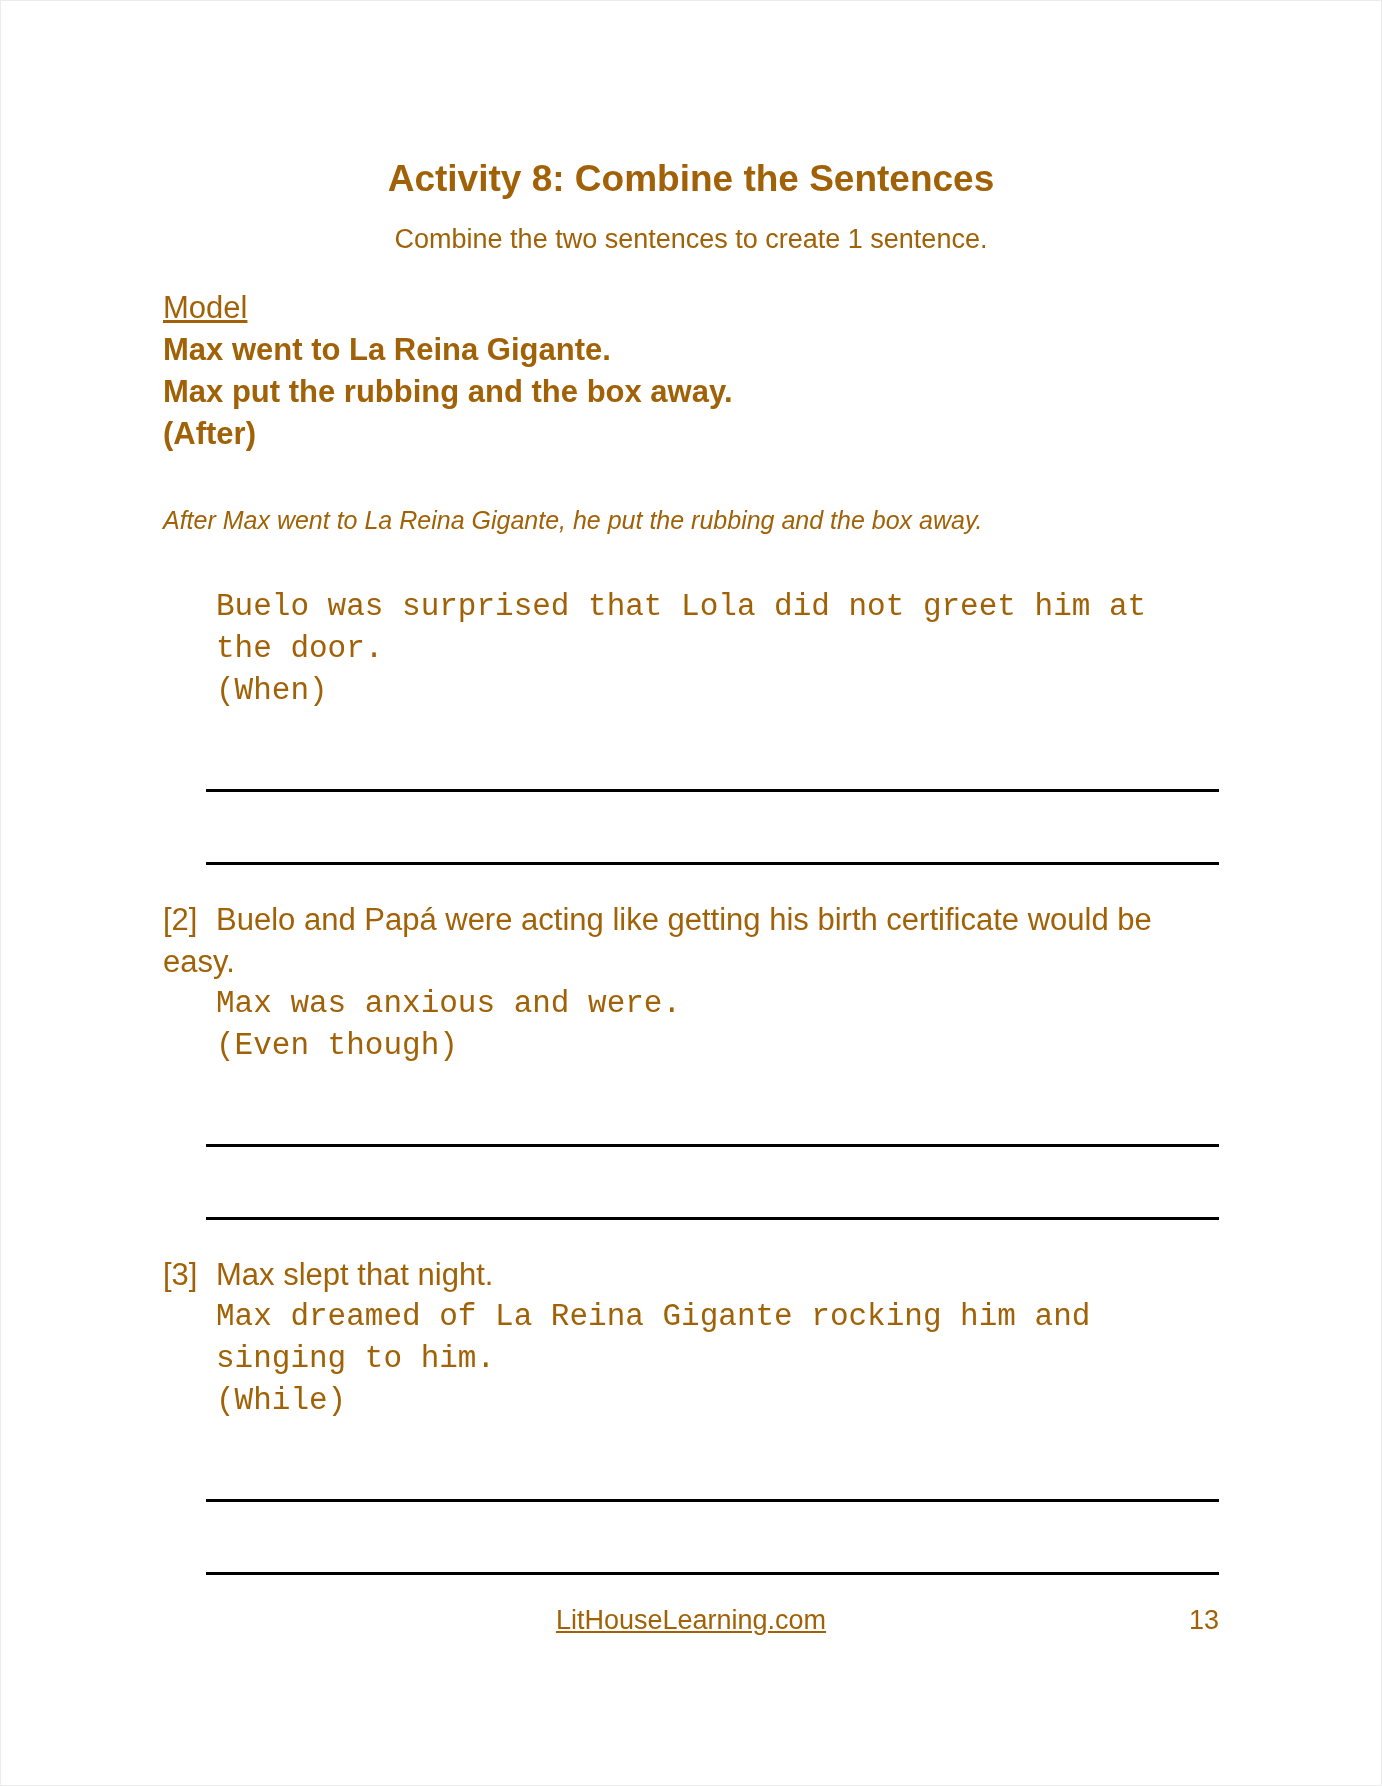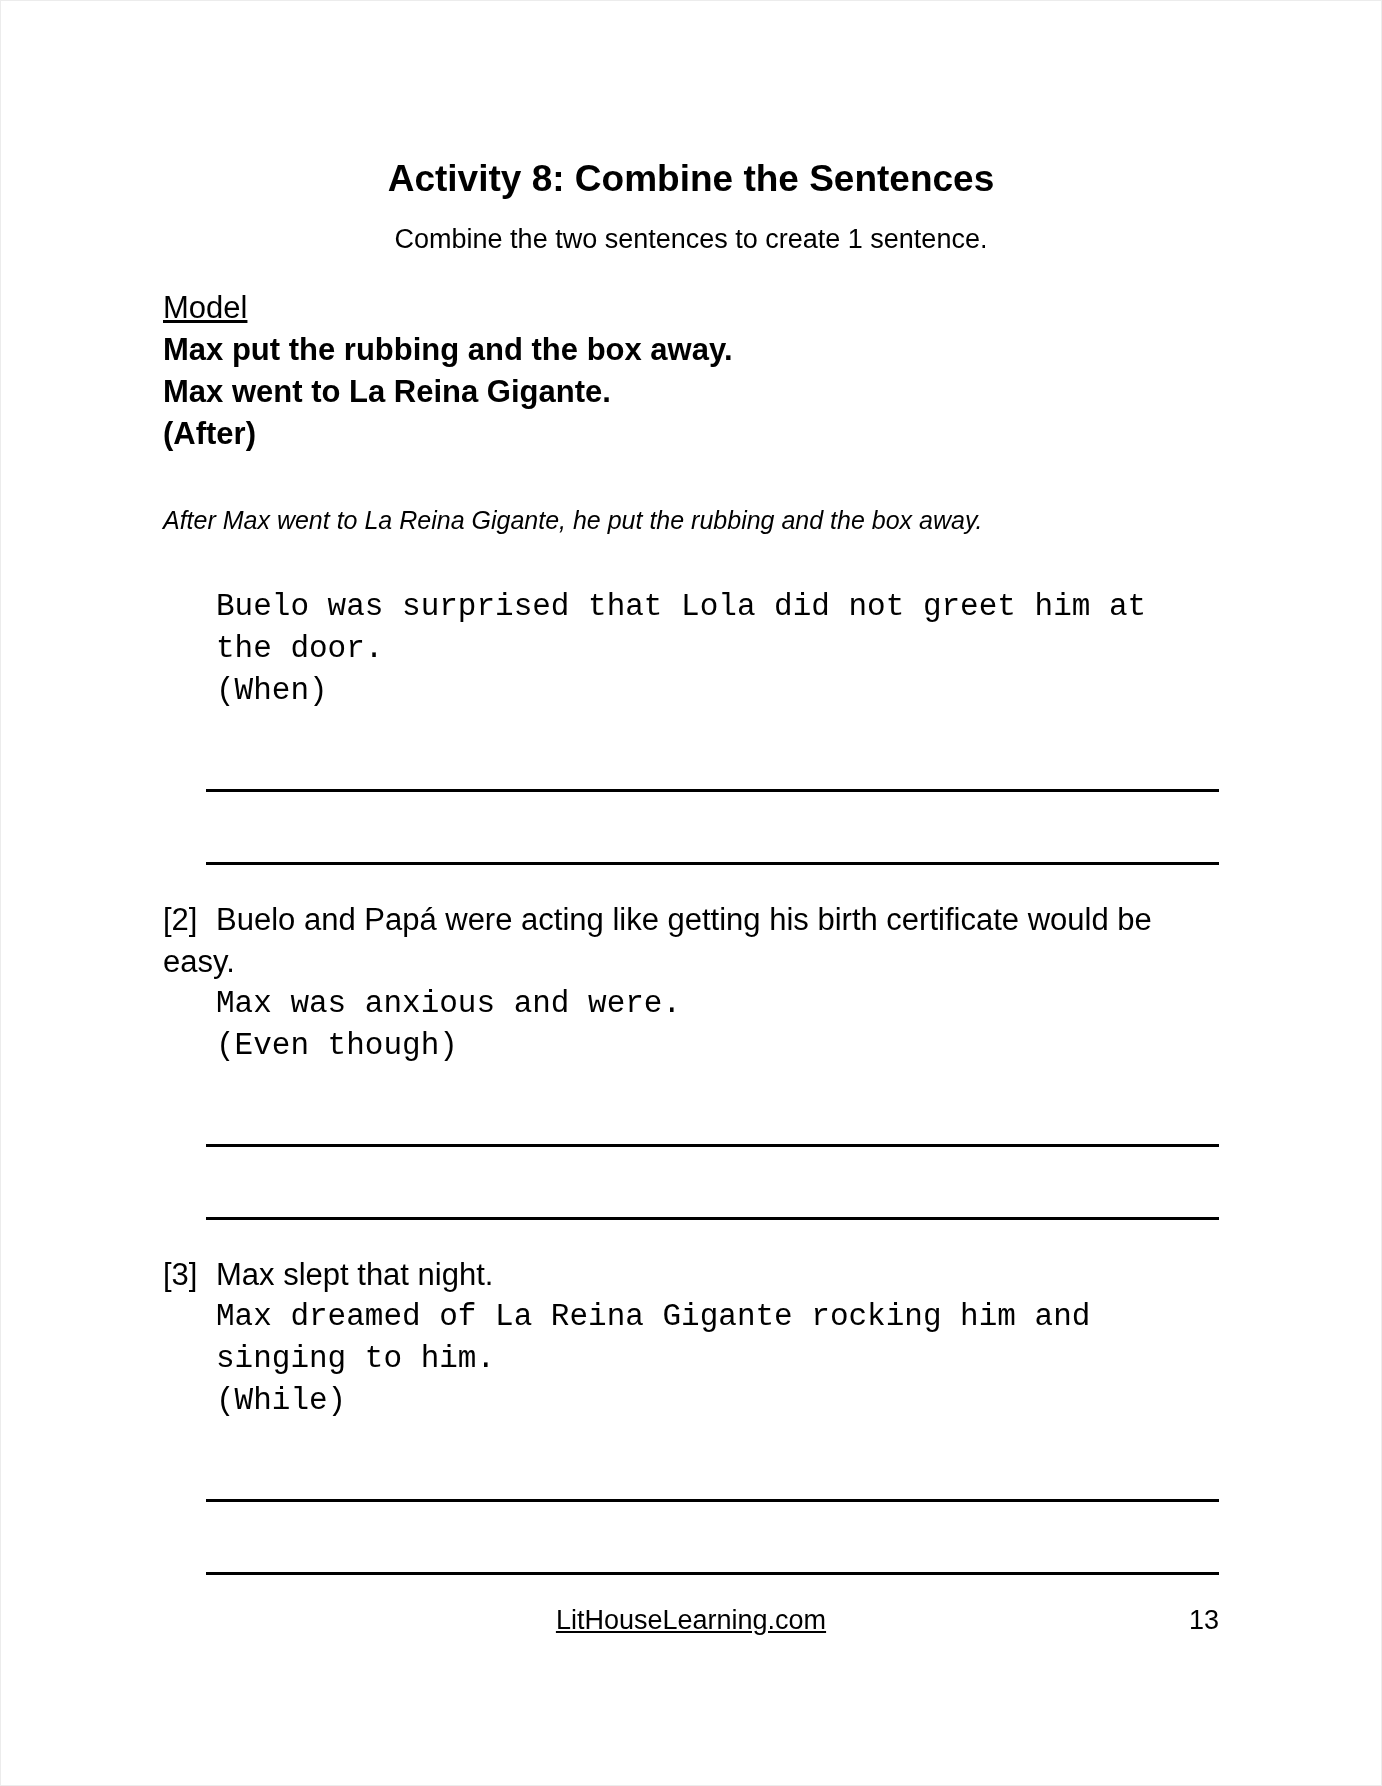--- a/index.html
+++ b/index.html
@@ -9,21 +9,21 @@
   }
   .page {
     position: relative;
     width: 1382px;
     height: 1786px;
     box-sizing: border-box;
     background: #ffffff;
     border: 1px solid #ececec;
     padding: 156px 162px 0 162px;
     font-family: "Liberation Sans", sans-serif;
-    color: #000000;
+    color: #a16207;
     overflow: hidden;
   }
   .title {
     font-size: 37px;
     font-weight: bold;
     line-height: 44px;
     text-align: center;
   }
   .subtitle {
     font-size: 27px;
@@ -91,22 +91,22 @@
 </head>
 <body>
 
 <div class="page">
 
   <div class="title">Activity 8: Combine the Sentences</div>
   <div class="subtitle">Combine the two sentences to create 1 sentence.</div>
 
   <div class="model">
     <div class="model-label">Model</div>
+    <div class="model-sentence">Max went to La Reina Gigante.</div>
     <div class="model-sentence">Max put the rubbing and the box away.</div>
-    <div class="model-sentence">Max went to La Reina Gigante.</div>
     <div class="model-sentence">(After)</div>
   </div>
 
   <div class="example">After Max went to La Reina Gigante, he put the rubbing and the box away.</div>
 
   <div class="item item-1">
     <div class="item-cont">Buelo was surprised that Lola did not greet him at the door.</div>
     <div class="item-cont">(When)</div>
     <div class="answer-line first"></div>
     <div class="answer-line second"></div>

